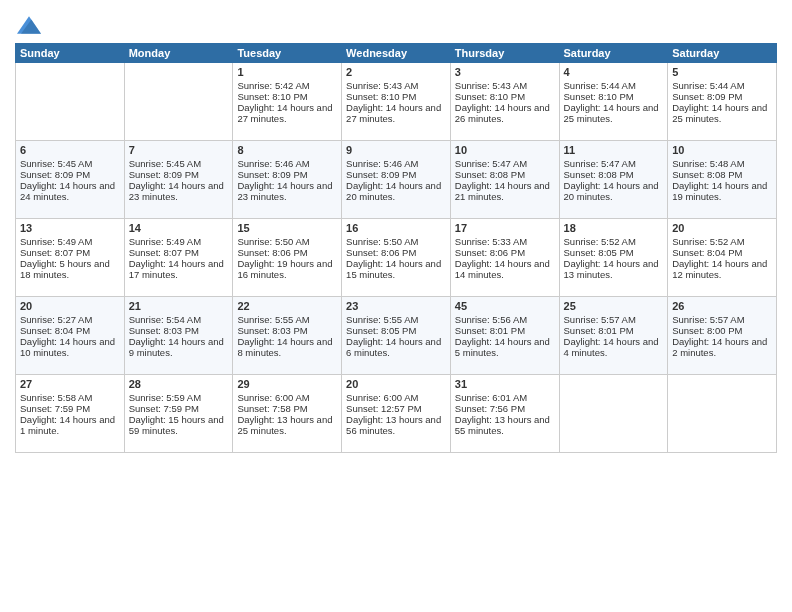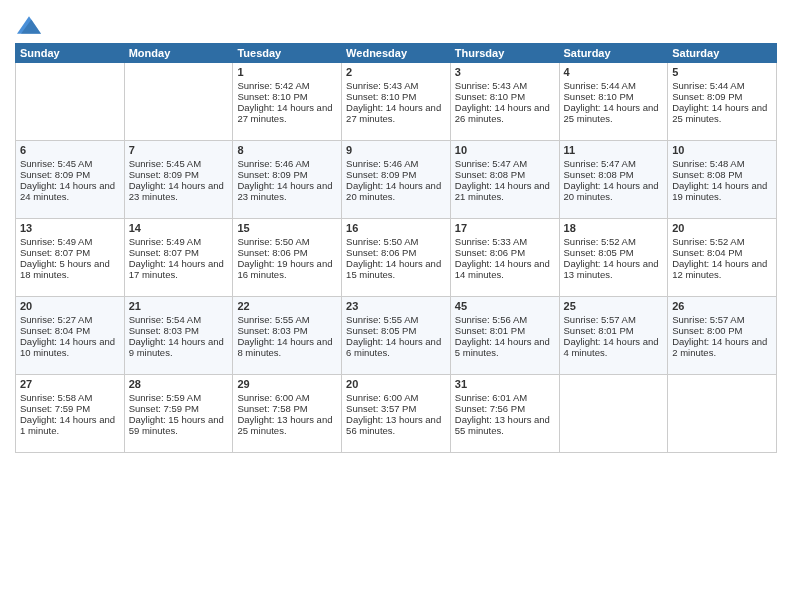--- a/index.html
+++ b/index.html
@@ -306,21 +306,21 @@
           </td>
           <td>
             <span class="day-number">29</span>
             <div>Sunrise: 6:00 AM</div>
             <div>Sunset: 7:58 PM</div>
             <div>Daylight: 13 hours and 25 minutes.</div>
           </td>
           <td>
             <span class="day-number">20</span>
             <div>Sunrise: 6:00 AM</div>
-            <div>Sunset: 3:57 PM</div>
+            <div>Sunset: 12:57 PM</div>
             <div>Daylight: 13 hours and 56 minutes.</div>
           </td>
           <td>
             <span class="day-number">31</span>
             <div>Sunrise: 6:01 AM</div>
             <div>Sunset: 7:56 PM</div>
             <div>Daylight: 13 hours and 55 minutes.</div>
           </td>
           <td></td>
           <td></td>

